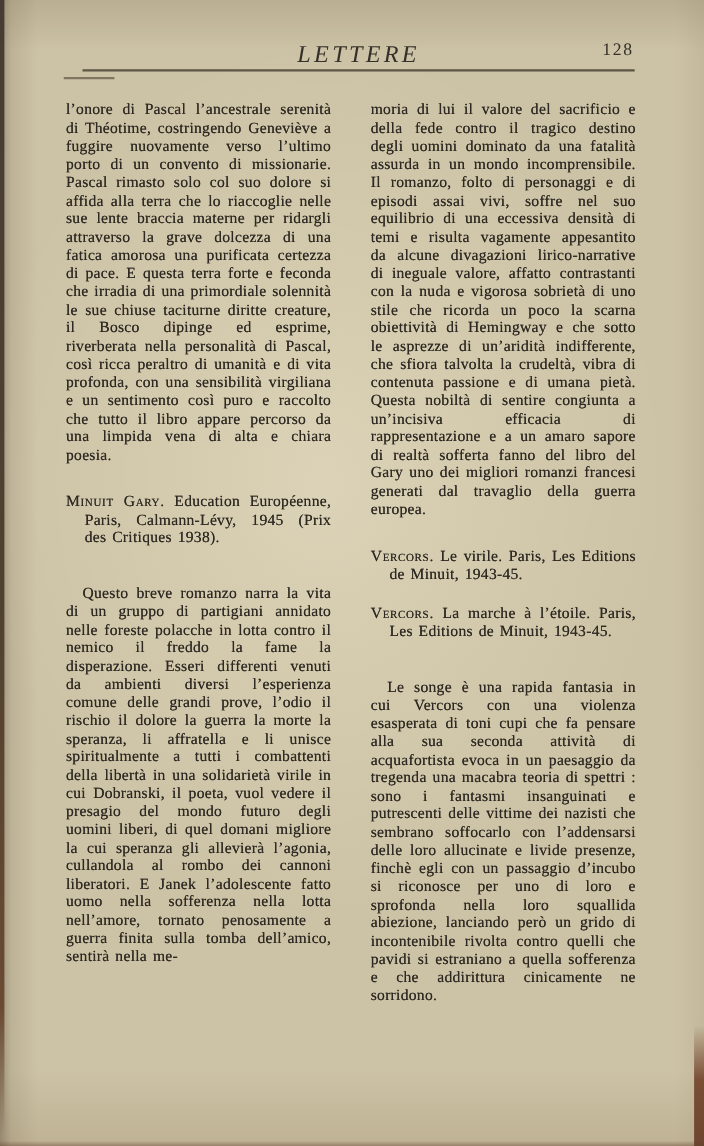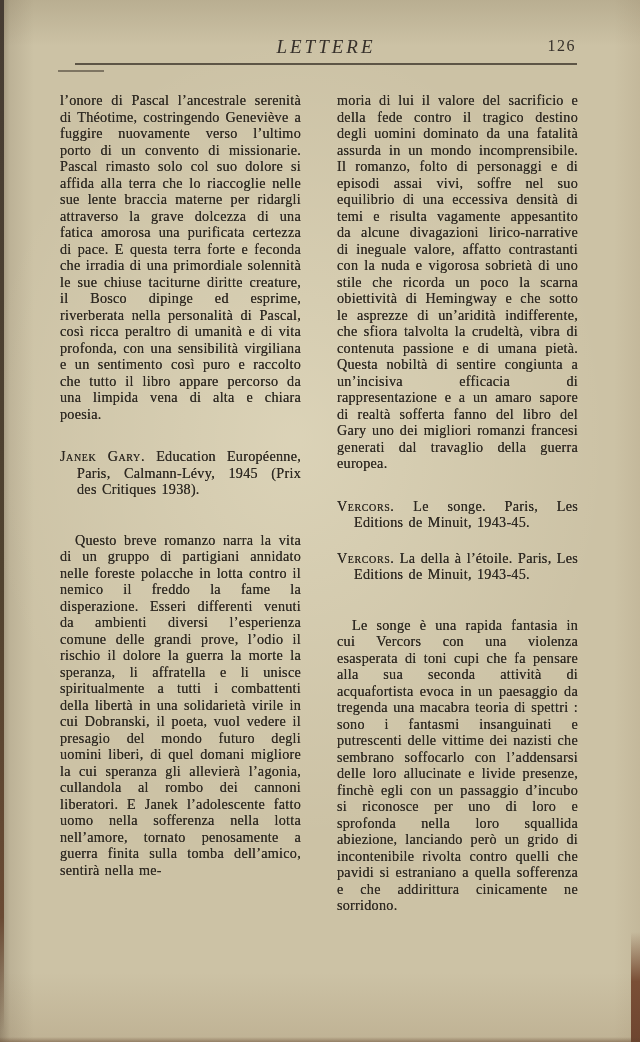--- a/index.html
+++ b/index.html
@@ -26,21 +26,21 @@
     position:absolute;right:0;bottom:0;width:9px;height:110px;
     background:linear-gradient(to top,#6e4530 0%,#7a4f36 55%,rgba(122,79,54,0) 100%);
   }
   .edge-bottom{
     position:absolute;left:0;bottom:0;width:100%;height:5px;
     background:linear-gradient(to top, rgba(96,66,44,0.45), rgba(96,66,44,0));
   }
 
   .page-header{position:absolute;top:36px;left:75px;width:502px;height:24px;}
   .journal-title{
-    display:block;text-align:center;font-style:italic;font-size:19px;
+    display:block;text-align:center;font-style:italic;font-size:22px;
     letter-spacing:3px;color:#36302a;
   }
   .page-number{
     position:absolute;right:1px;top:1px;font-size:16px;letter-spacing:1.5px;color:#36302a;
   }
   .header-rule{
     position:absolute;top:63px;left:75px;width:502px;height:0;
     border-top:2px solid rgba(62,54,43,0.78);
   }
   .header-rule-dash{
@@ -72,44 +72,44 @@
 </head>
 <body>
 
 <div class="paper"></div>
 <div class="edge-left"></div>
 <div class="edge-right-bottom"></div>
 <div class="edge-bottom"></div>
 
 <header class="page-header">
   <span class="journal-title">LETTERE</span>
-  <span class="page-number">126</span>
+  <span class="page-number">128</span>
 </header>
 <div class="header-rule"></div>
 <div class="header-rule-dash"></div>
 
 <main class="columns">
 
   <section class="col">
     <p class="para">l’onore di Pascal l’ancestrale serenità di Théotime, costringendo Geneviève a fuggire nuovamente verso l’ultimo porto di un convento di missionarie. Pascal rimasto solo col suo dolore si affida alla terra che lo riaccoglie nelle sue lente braccia materne per ridargli attraverso la grave dolcezza di una fatica amorosa una purificata certezza di pace. E questa terra forte e feconda che irradia di una primordiale solennità le sue chiuse taciturne diritte creature, il Bosco dipinge ed esprime, riverberata nella personalità di Pascal, così ricca peraltro di umanità e di vita profonda, con una sensibilità virgiliana e un sentimento così puro e raccolto che tutto il libro appare percorso da una limpida vena di alta e chiara poesia.</p>
 
-    <p class="bib"><span class="sc">Janek Gary.</span>
+    <p class="bib"><span class="sc">Minuit Gary.</span>
       <span class="it">Education Européenne,</span>
       <span>Paris, Calmann-Lévy, 1945 (Prix des Critiques 1938).</span></p>
 
     <p class="para indent after-bib">Questo breve romanzo narra la vita di un gruppo di partigiani annidato nelle foreste polacche in lotta contro il nemico il freddo la fame la disperazione. Esseri differenti venuti da ambienti diversi l’esperienza comune delle grandi prove, l’odio il rischio il dolore la guerra la morte la speranza, li affratella e li unisce spiritualmente a tutti i combattenti della libertà in una solidarietà virile in cui Dobranski, il poeta, vuol vedere il presagio del mondo futuro degli uomini liberi, di quel domani migliore la cui speranza gli allevierà l’agonia, cullandola al rombo dei cannoni liberatori. E Janek l’adolescente fatto uomo nella sofferenza nella lotta nell’amore, tornato penosamente a guerra finita sulla tomba dell’amico, sentirà nella me-</p>
   </section>
 
   <section class="col">
     <p class="para">moria di lui il valore del sacrificio e della fede contro il tragico destino degli uomini dominato da una fatalità assurda in un mondo incomprensibile. Il romanzo, folto di personaggi e di episodi assai vivi, soffre nel suo equilibrio di una eccessiva densità di temi e risulta vagamente appesantito da alcune divagazioni lirico-narrative di ineguale valore, affatto contrastanti con la nuda e vigorosa sobrietà di uno stile che ricorda un poco la scarna obiettività di Hemingway e che sotto le asprezze di un’aridità indifferente, che sfiora talvolta la crudeltà, vibra di contenuta passione e di umana pietà. Questa nobiltà di sentire congiunta a un’incisiva efficacia di rappresentazione e a un amaro sapore di realtà sofferta fanno del libro del Gary uno dei migliori romanzi francesi generati dal travaglio della guerra europea.</p>
 
     <p class="bib"><span class="sc">Vercors.</span>
-      <span class="it">Le songe.</span>
+      <span class="it">Le virile.</span>
       <span>Paris, Les Editions de Minuit, 1943-45.</span></p>
 
     <p class="bib"><span class="sc">Vercors.</span>
-      <span class="it">La della à l’étoile.</span>
+      <span class="it">La marche à l’étoile.</span>
       <span>Paris, Les Editions de Minuit, 1943-45.</span></p>
 
     <p class="para indent after-bib"><span class="it">Le songe</span><span> è una rapida fantasia in cui Vercors con una violenza esasperata di toni cupi che fa pensare alla sua seconda attività di acquafortista evoca in un paesaggio da tregenda una macabra teoria di spettri : sono i fantasmi insanguinati e putrescenti delle vittime dei nazisti che sembrano soffocarlo con l’addensarsi delle loro allucinate e livide presenze, finchè egli con un passaggio d’incubo si riconosce per uno di loro e sprofonda nella loro squallida abiezione, lanciando però un grido di incontenibile rivolta contro quelli che pavidi si estraniano a quella sofferenza e che addirittura cinicamente ne sorridono.</span></p>
   </section>
 
 </main>
 
 </body></html>

